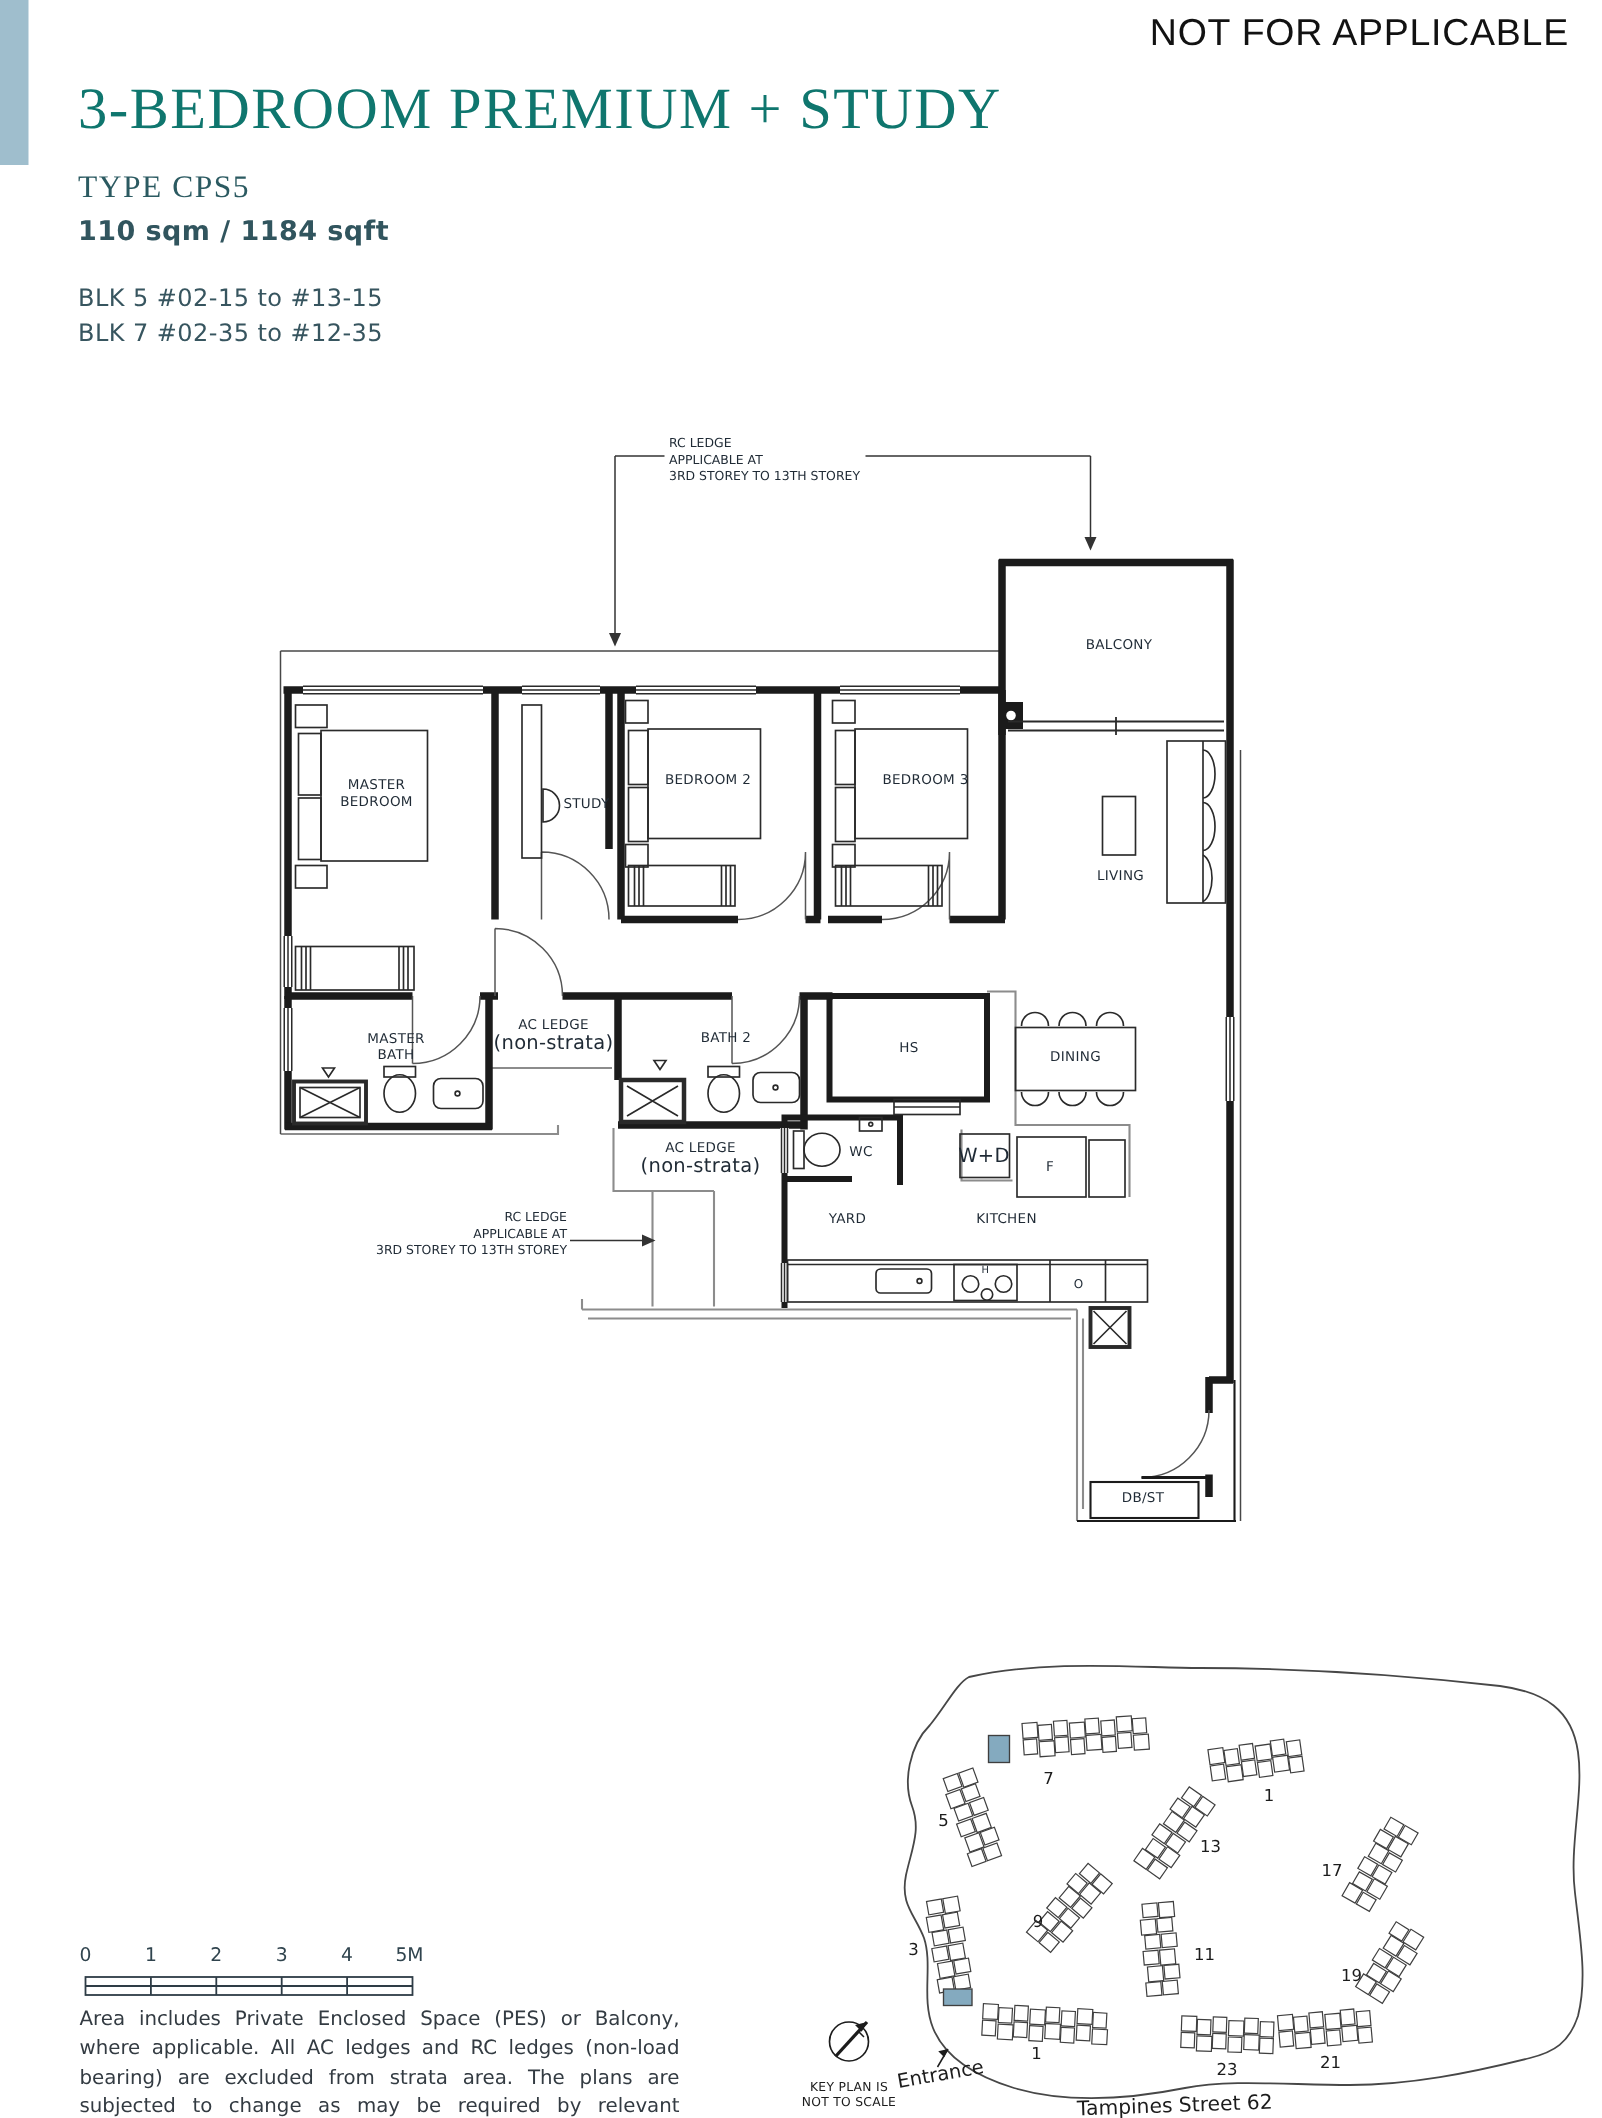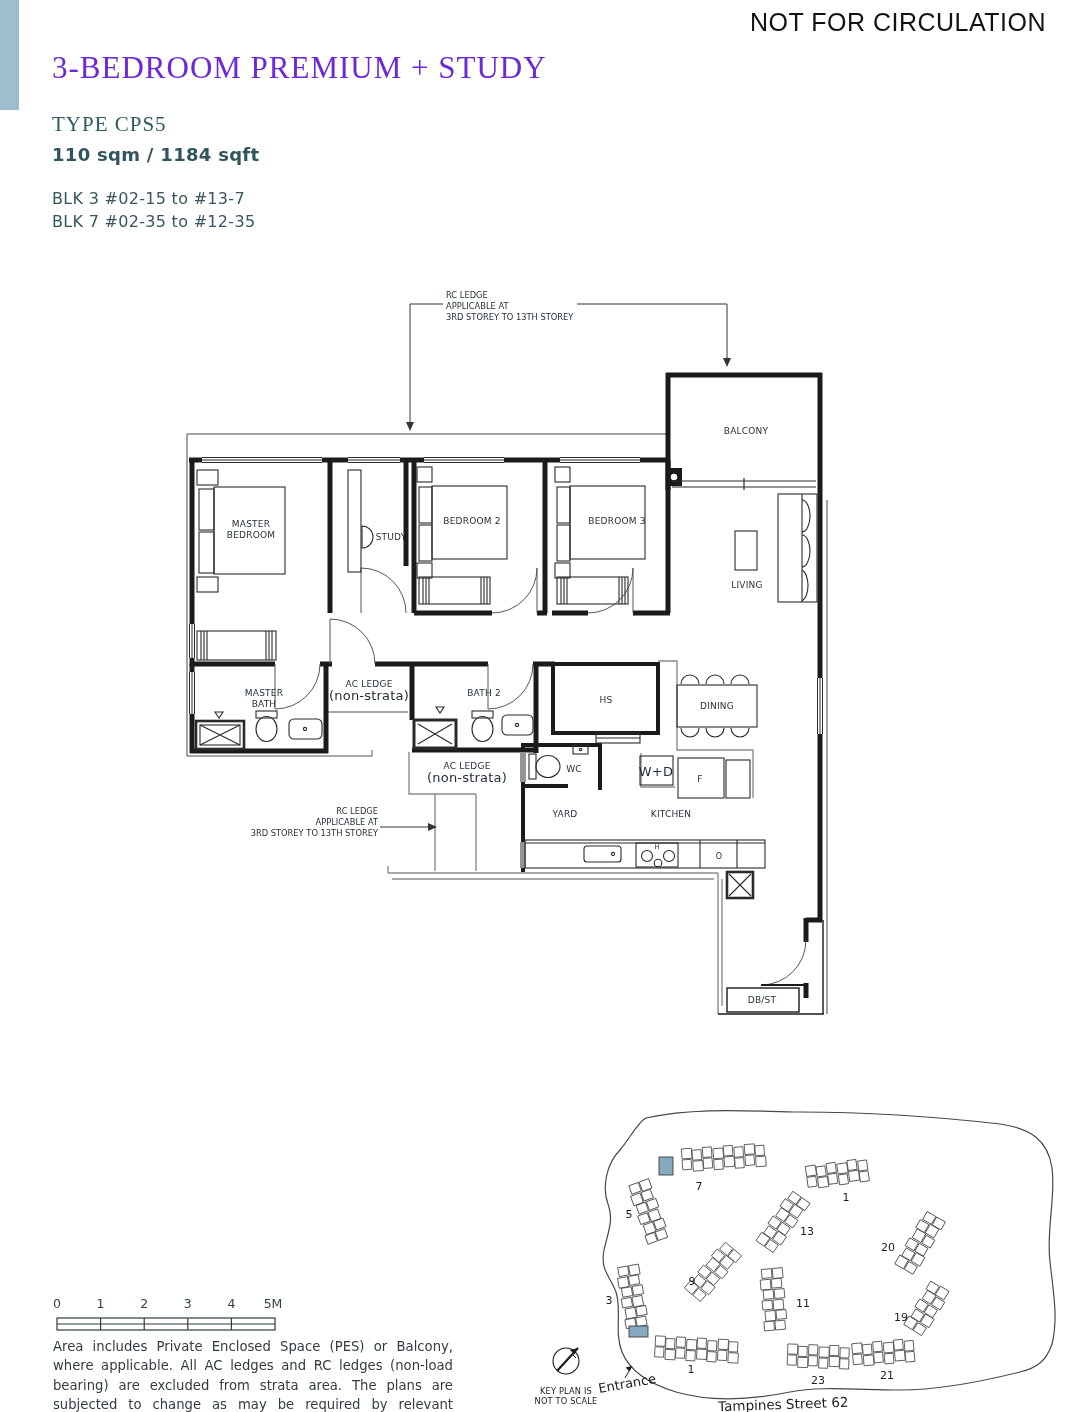--- a/index.html
+++ b/index.html
@@ -3,22 +3,22 @@
 <meta charset="utf-8">
 <style>
   html,body{margin:0;padding:0;}
   body{width:1068px;height:1412px;position:relative;background:#ffffff;overflow:hidden;
        font-family:"DejaVu Sans",sans-serif;}
   .abs{position:absolute;}
   
   #accent-bar{left:0;top:0;width:19px;height:110px;background:#9fbecd;}
   #watermark{right:22px;top:8px;font-size:25px;letter-spacing:.5px;color:#121212;
              font-family:"Liberation Sans",sans-serif;}
-  #page-title{left:52px;top:50px;font-family:"Liberation Serif",serif;font-size:31px;
-              letter-spacing:1px;color:#6d28d9;font-weight:400;}
+  #page-title{left:52px;top:50px;font-family:"Liberation Serif",serif;font-size:39px;
+              letter-spacing:1px;color:#0f766e;font-weight:400;}
   #type-label{left:52px;top:112px;font-family:"Liberation Serif",serif;font-size:21px;
               letter-spacing:1px;color:#2b5a61;}
   #area-label{left:52px;top:144px;font-size:18px;font-weight:bold;color:#31555e;letter-spacing:.3px;}
   .blk-line{left:52px;font-size:16px;color:#37555f;letter-spacing:.3px;}
   
   .lbl{position:absolute;transform:translate(-50%,-50%);font-size:9px;color:#1f2a35;
        letter-spacing:.2px;white-space:nowrap;text-align:center;line-height:11px;}
   .lbl span{display:block;}
   .small{font-size:13px;}
   .tiny{font-size:6.6px;}
@@ -430,25 +430,25 @@
     </g>
 
     <g>
       <path d="M625,1378 L632,1366" stroke="#1c1c1c" stroke-width="1" fill="none"></path>
       <path d="M632,1366 l-6.5,1.5 l4,4 z" fill="#1c1c1c"></path>
     </g>
   </g>
 </svg>
 
 <div id="accent-bar" class="abs"></div>
-<div id="watermark" class="abs">NOT FOR CIRCULATION</div>
+<div id="watermark" class="abs">NOT FOR APPLICABLE</div>
 <div id="page-title" class="abs">3-BEDROOM PREMIUM + STUDY</div>
 <div id="type-label" class="abs">TYPE CPS5</div>
 <div id="area-label" class="abs">110 sqm / 1184 sqft</div>
-<div class="abs blk-line" style="top:189px">BLK 3 #02-15 to #13-7</div>
+<div class="abs blk-line" style="top:189px">BLK 5 #02-15 to #13-15</div>
 <div class="abs blk-line" style="top:212px">BLK 7 #02-35 to #12-35</div>
 
 <div id="rc-note-top" class="ann">
   <span style="display:block">RC LEDGE</span>
   <span style="display:block">APPLICABLE AT</span>
   <span style="display:block">3RD STOREY TO 13TH STOREY</span>
 </div>
 <div id="rc-note-bottom" class="ann">
   <span style="display:block">RC LEDGE</span>
   <span style="display:block">APPLICABLE AT</span>
@@ -496,21 +496,21 @@
 <div id="disclaimer" class="abs">Area includes Private Enclosed Space (PES) or Balcony, where applicable. All AC ledges and RC ledges (non-load bearing) are excluded from strata area. The plans are subjected to change as may be required by relevant authorities. All areas and measurements stated herein as approximate and subject to final survey.</div>
 
 <div class="kp-num" style="left: 691px; top: 1369px;">1</div>
 <div class="kp-num" style="left: 609px; top: 1300px;">3</div>
 <div class="kp-num" style="left: 629px; top: 1214px;">5</div>
 <div class="kp-num" style="left: 699px; top: 1186px;">7</div>
 <div class="kp-num" style="left: 692px; top: 1281px;">9</div>
 <div class="kp-num" style="left: 803px; top: 1303px;">11</div>
 <div class="kp-num" style="left: 807px; top: 1231px;">13</div>
 <div class="kp-num" style="left: 846px; top: 1197px;">1</div>
-<div class="kp-num" style="left: 888px; top: 1247px;">20</div>
+<div class="kp-num" style="left: 888px; top: 1247px;">17</div>
 <div class="kp-num" style="left: 901px; top: 1317px;">19</div>
 <div class="kp-num" style="left: 887px; top: 1375px;">21</div>
 <div class="kp-num" style="left: 818px; top: 1380px;">23</div>
 <div class="sb-num" style="left: 57px; top: 1303px;">0</div>
 <div class="sb-num" style="left: 100.6px; top: 1303px;">1</div>
 <div class="sb-num" style="left: 144.2px; top: 1303px;">2</div>
 <div class="sb-num" style="left: 187.8px; top: 1303px;">3</div>
 <div class="sb-num" style="left: 231.4px; top: 1303px;">4</div>
 <div class="sb-num" style="left: 273px; top: 1303px;">5M</div>
 

